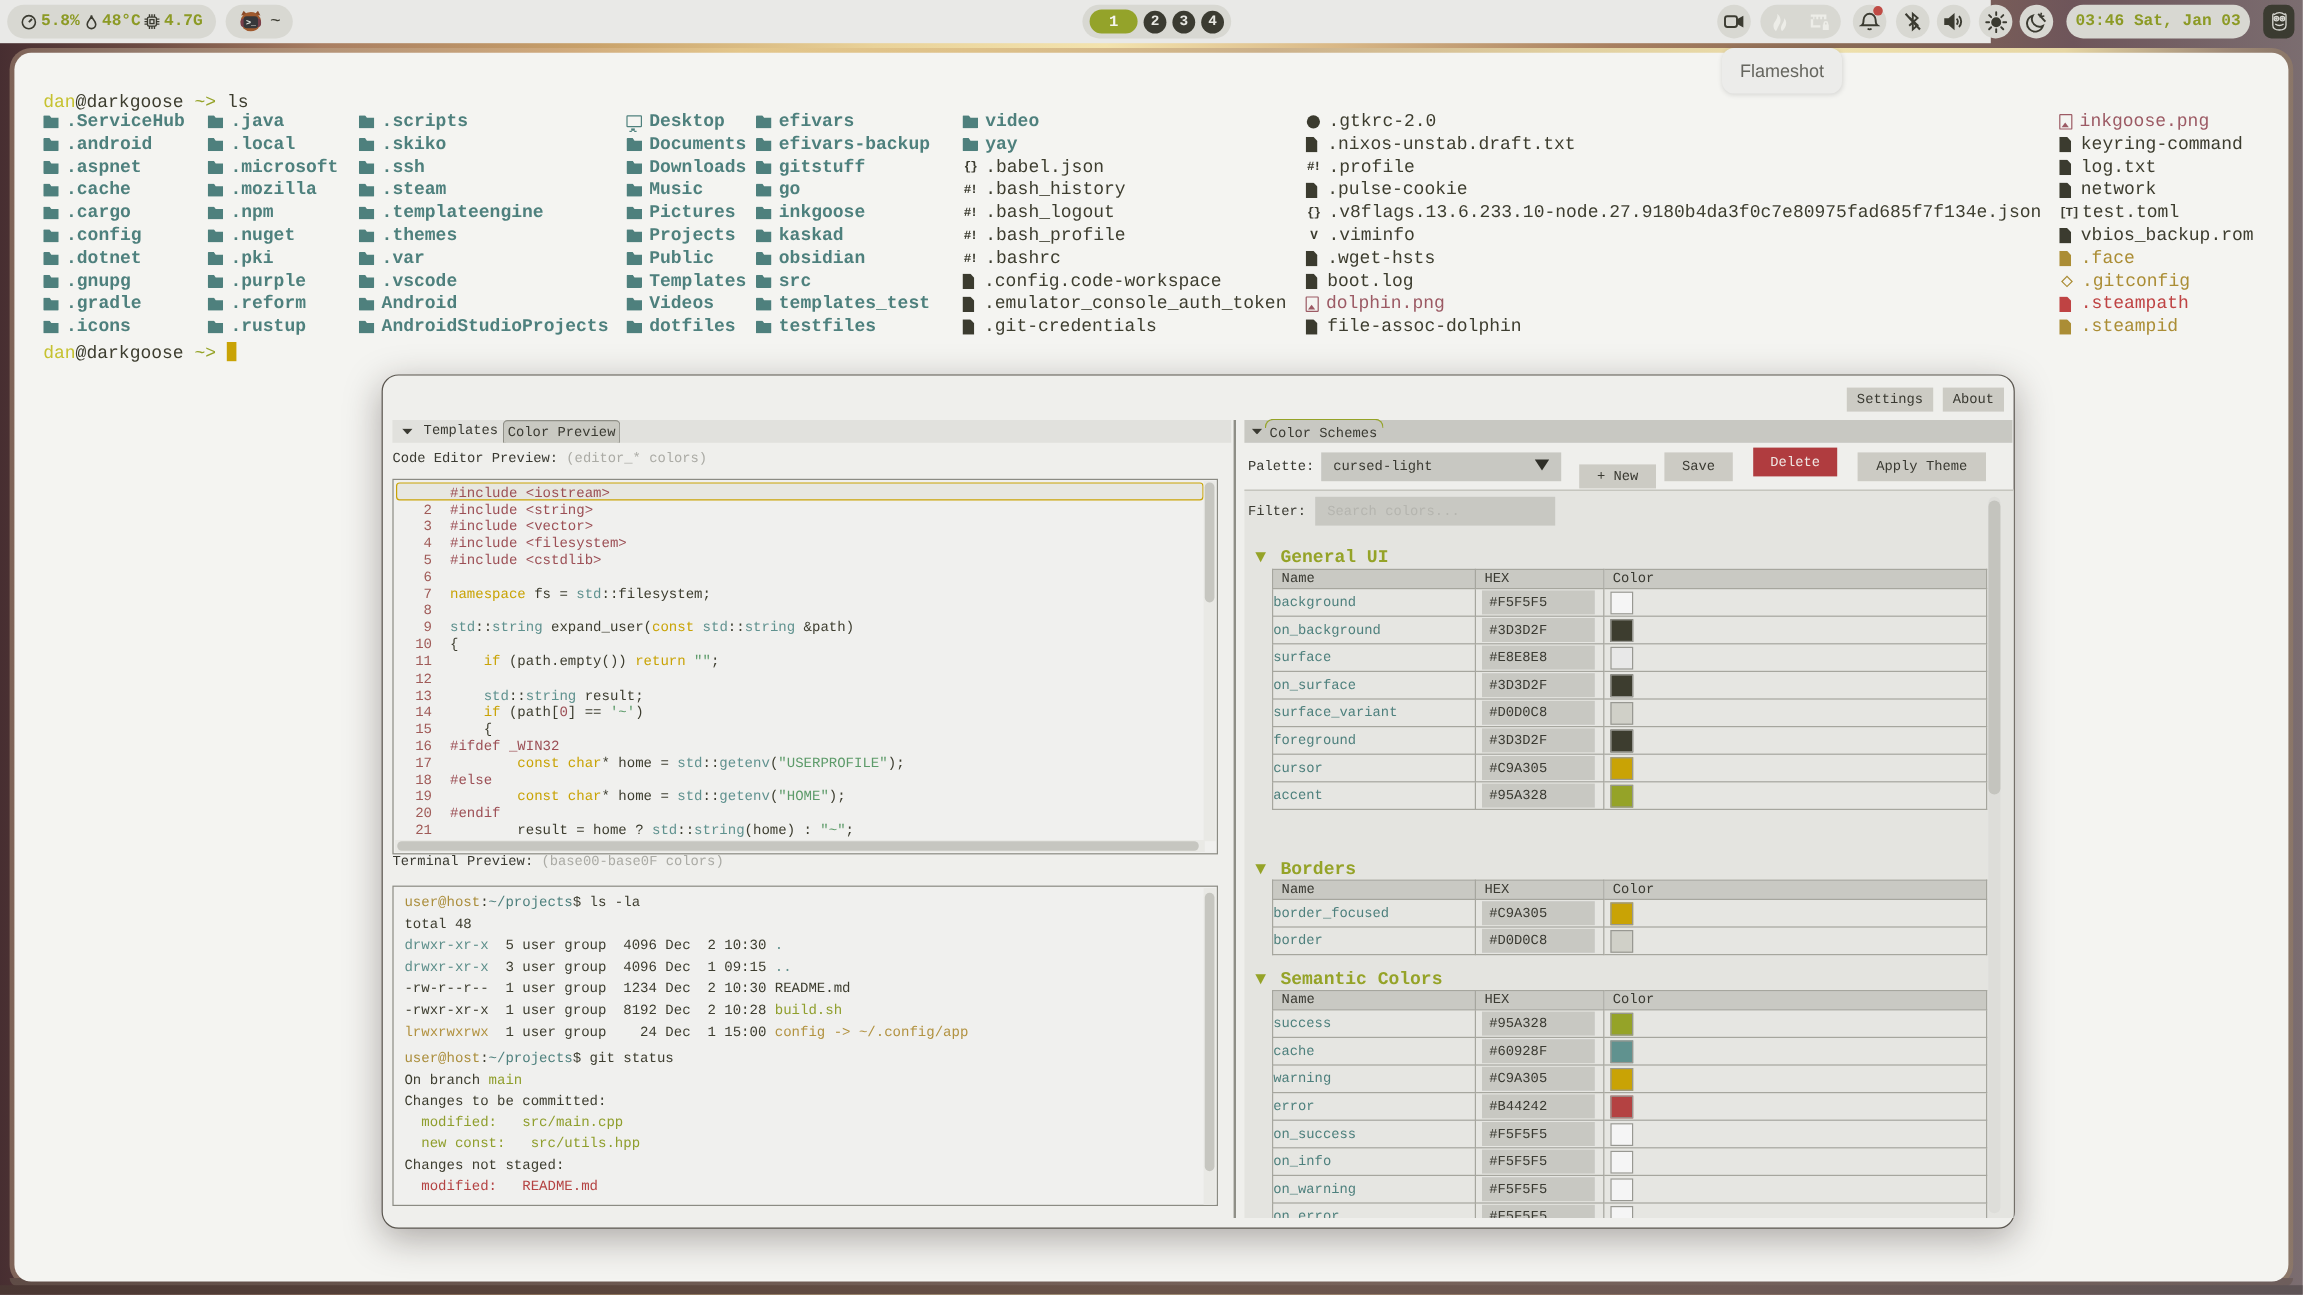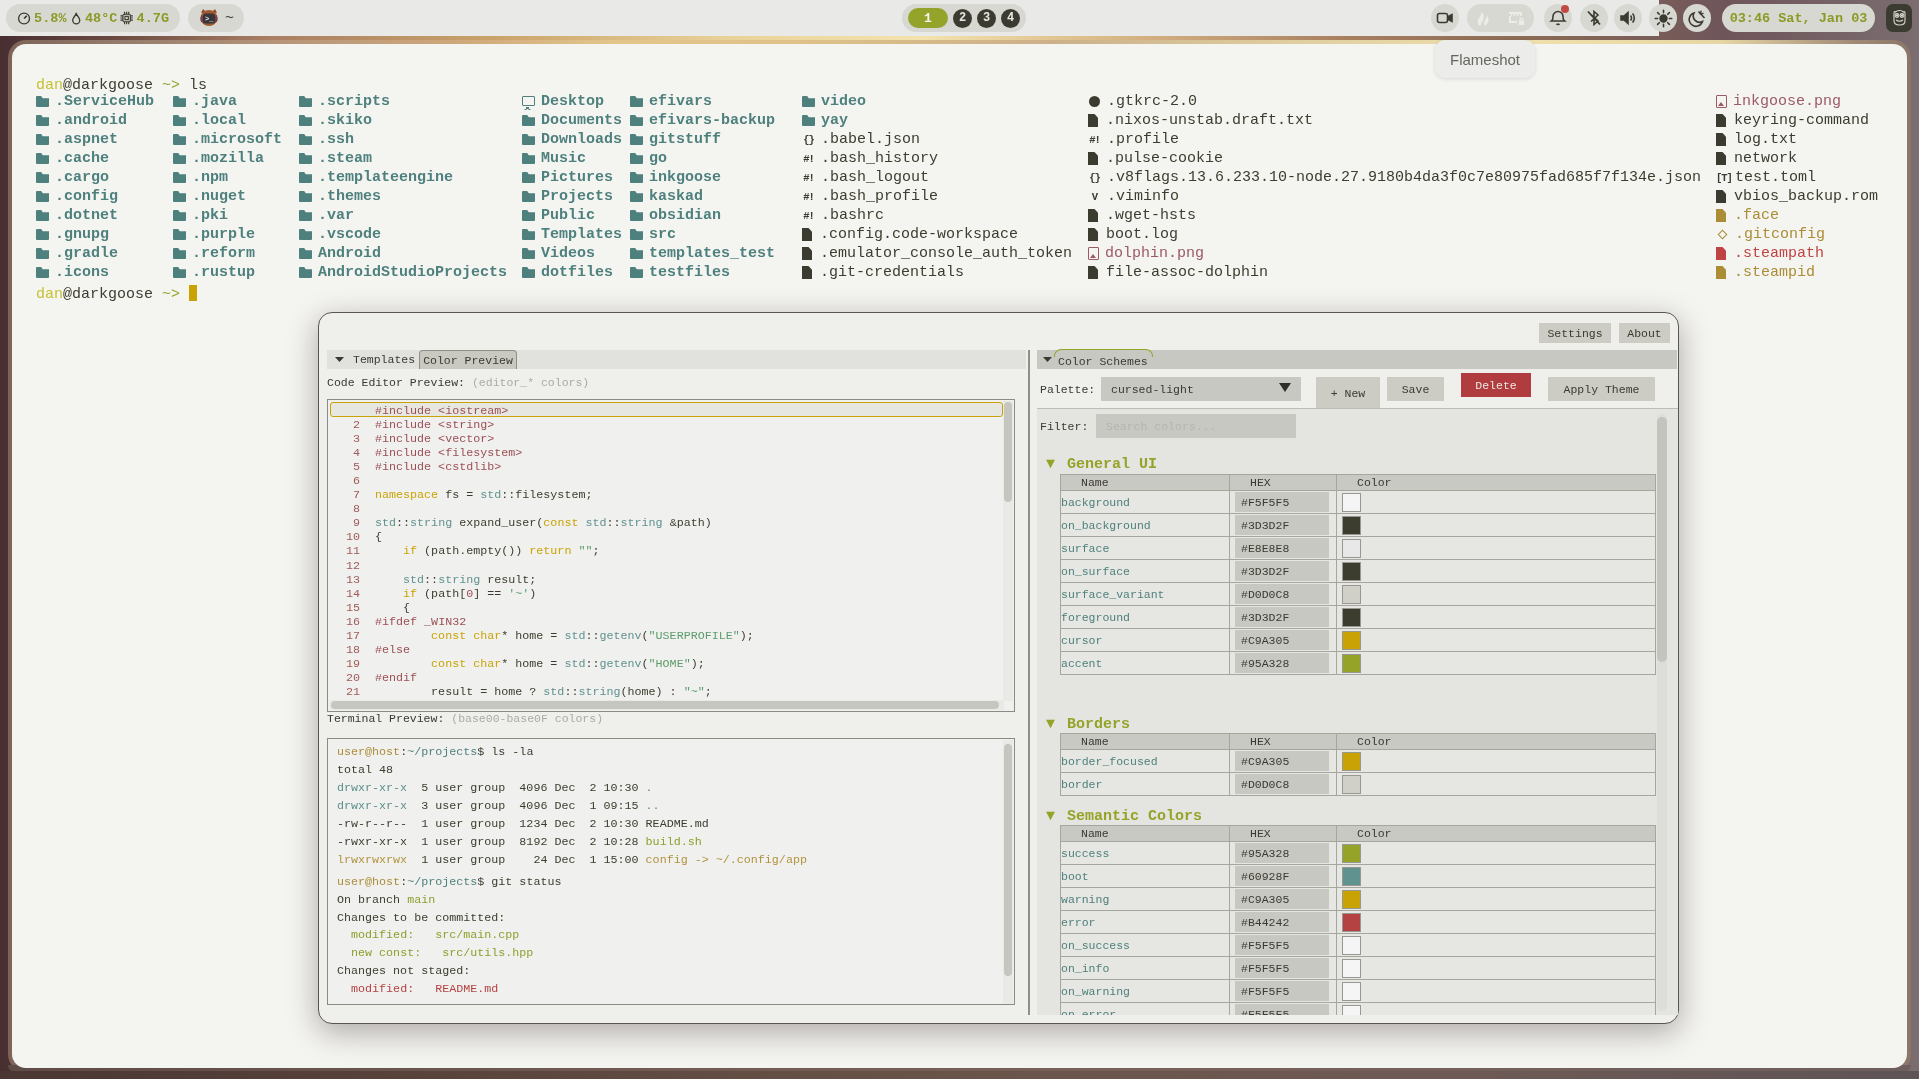--- a/index.html
+++ b/index.html
@@ -59,21 +59,21 @@
 .code{position:absolute;font:11.7px "Liberation Mono",monospace;line-height:14.05px;white-space:pre;color:#3D3D2F}
 .gut{position:absolute;font:11.7px "Liberation Mono",monospace;line-height:14.05px;white-space:pre;color:#A05B58;text-align:right;width:26px}
 .k{color:#C9A305}.ty{color:#60928F}.st{color:#5D9B6A}.pp{color:#9C4F55}
 .o1{color:#AB8E3C}.t2{color:#4E807D}.t3{color:#5D8F8B}.g2{color:#8F9E2C}.r2{color:#B44242}.o2{color:#B29240}
 .sbv{position:absolute;width:10px;background:#E9E9E5}
 .sbh{position:absolute;height:10px;background:#E9E9E5}
 .th{position:absolute;background:#C6C6C0;border-radius:5px}
 .sect{position:absolute;display:flex;align-items:center;gap:7px;font-size:15px;color:#95A328;font-weight:bold}
 table.pal{position:absolute;border-collapse:collapse;table-layout:fixed;background:#E6E6E2;font-size:11.5px}
 table.pal td,table.pal th{border:1px solid #A6A69E;padding:0;height:23px;overflow:hidden}
-table.pal tr.hd th{height:16px;background:#C9C9C3;font-weight:normal;text-align:left;color:#3A3A32;font-size:11.5px;padding-left:20px}
+table.pal tr.hd th{height:16px;background:#C9C9C3;font-weight:normal;text-align:left;color:#3A3A32;font-size:11.5px;padding-left:7px}
 td.nm{color:#4E807D;padding-left:8px;font-size:11.5px}
 .hexb{margin-left:5px;width:94px;height:20px;background:#C8C8C2;display:flex;align-items:center;padding-left:6px;font-size:11.5px;color:#3A3A32}
 .sw{margin-left:5px;width:19px;height:19px;border:1px solid #989892}
 </style></head>
 <body>
 <div id="bar">
   <div class="pill" id="sys">
     <svg width="17" height="17" viewBox="0 0 16 16" fill="none" stroke="#3B3B31" stroke-width="1.5">
         <circle cx="8" cy="8" r="6.2"></circle>
         <path d="M8 8 L11 5" stroke-width="1.8"></path>
@@ -363,21 +363,21 @@
   </div>
   <div class="abs" style="left:709px;top:37px;width:1.5px;height:665px;background:#8F8F87"></div>
 
   <div class="tabbar" style="left:718px;top:37px;width:640px;background:#C8C8C2">
     <div class="caret" style="margin-left:6px"></div>
   </div>
   <div class="abs" style="left:735px;top:36px;width:99px;height:8px;border:1.5px solid #95A328;border-bottom:none;border-radius:7px 7px 0 0"></div>
   <div class="lbl" style="left:739px;top:42px;font-size:11.5px">Color Schemes</div>
   <div class="lbl" style="left:721px;top:70px;font-size:11.5px">Palette:</div>
   <div class="btn" style="left:782px;top:64px;width:200px;height:24px;background:#C8C8C2;justify-content:flex-start;padding-left:10px">cursed-light<span style="position:absolute;right:10px;top:6px;width:0;height:0;border-left:6.5px solid transparent;border-right:6.5px solid transparent;border-top:9px solid #2F2F28"></span></div>
-  <div class="btn" style="left:997px;top:64px;width:64px;height:32px">+ New</div>
+  <div class="btn" style="left:997px;top:74px;width:64px;height:20px">+ New</div>
   <div class="btn" style="left:1068px;top:64px;width:57px;height:24px">Save</div>
   <div class="btn" style="left:1142px;top:60px;width:70px;height:24px;background:#B03C3F;color:#EFE7E3">Delete</div>
   <div class="btn" style="left:1229px;top:64px;width:107px;height:24px">Apply Theme</div>
 
   <div class="abs" style="left:718px;top:95px;width:641px;height:607px;background:#E4E4E0;border-top:1px solid #BDBDB6;overflow:hidden">
     <div class="lbl" style="left:3px;top:11px;font-size:11.5px">Filter:</div>
     <div class="abs" style="left:59px;top:5px;width:200px;height:24px;background:#C8C8C2;display:flex;align-items:center;padding-left:10px;font-size:11.5px;color:#B5B5AF">Search colors...</div>
     <div class="sect" style="left:9px;top:47px">▼<span style="margin-left:-2px"></span>General UI</div>
     <table class="pal" style="left:23px;top:65px;width:596px">
       <colgroup>
@@ -514,21 +514,21 @@
       <tr>
             <td class="nm">success</td>
             <td>
               <div class="hexb">#95A328</div>
             </td>
             <td>
               <div class="sw" style="background:#95A328"></div>
             </td>
           </tr>
       <tr>
-            <td class="nm">boot</td>
+            <td class="nm">cache</td>
             <td>
               <div class="hexb">#60928F</div>
             </td>
             <td>
               <div class="sw" style="background:#60928F"></div>
             </td>
           </tr>
       <tr>
             <td class="nm">warning</td>
             <td>

